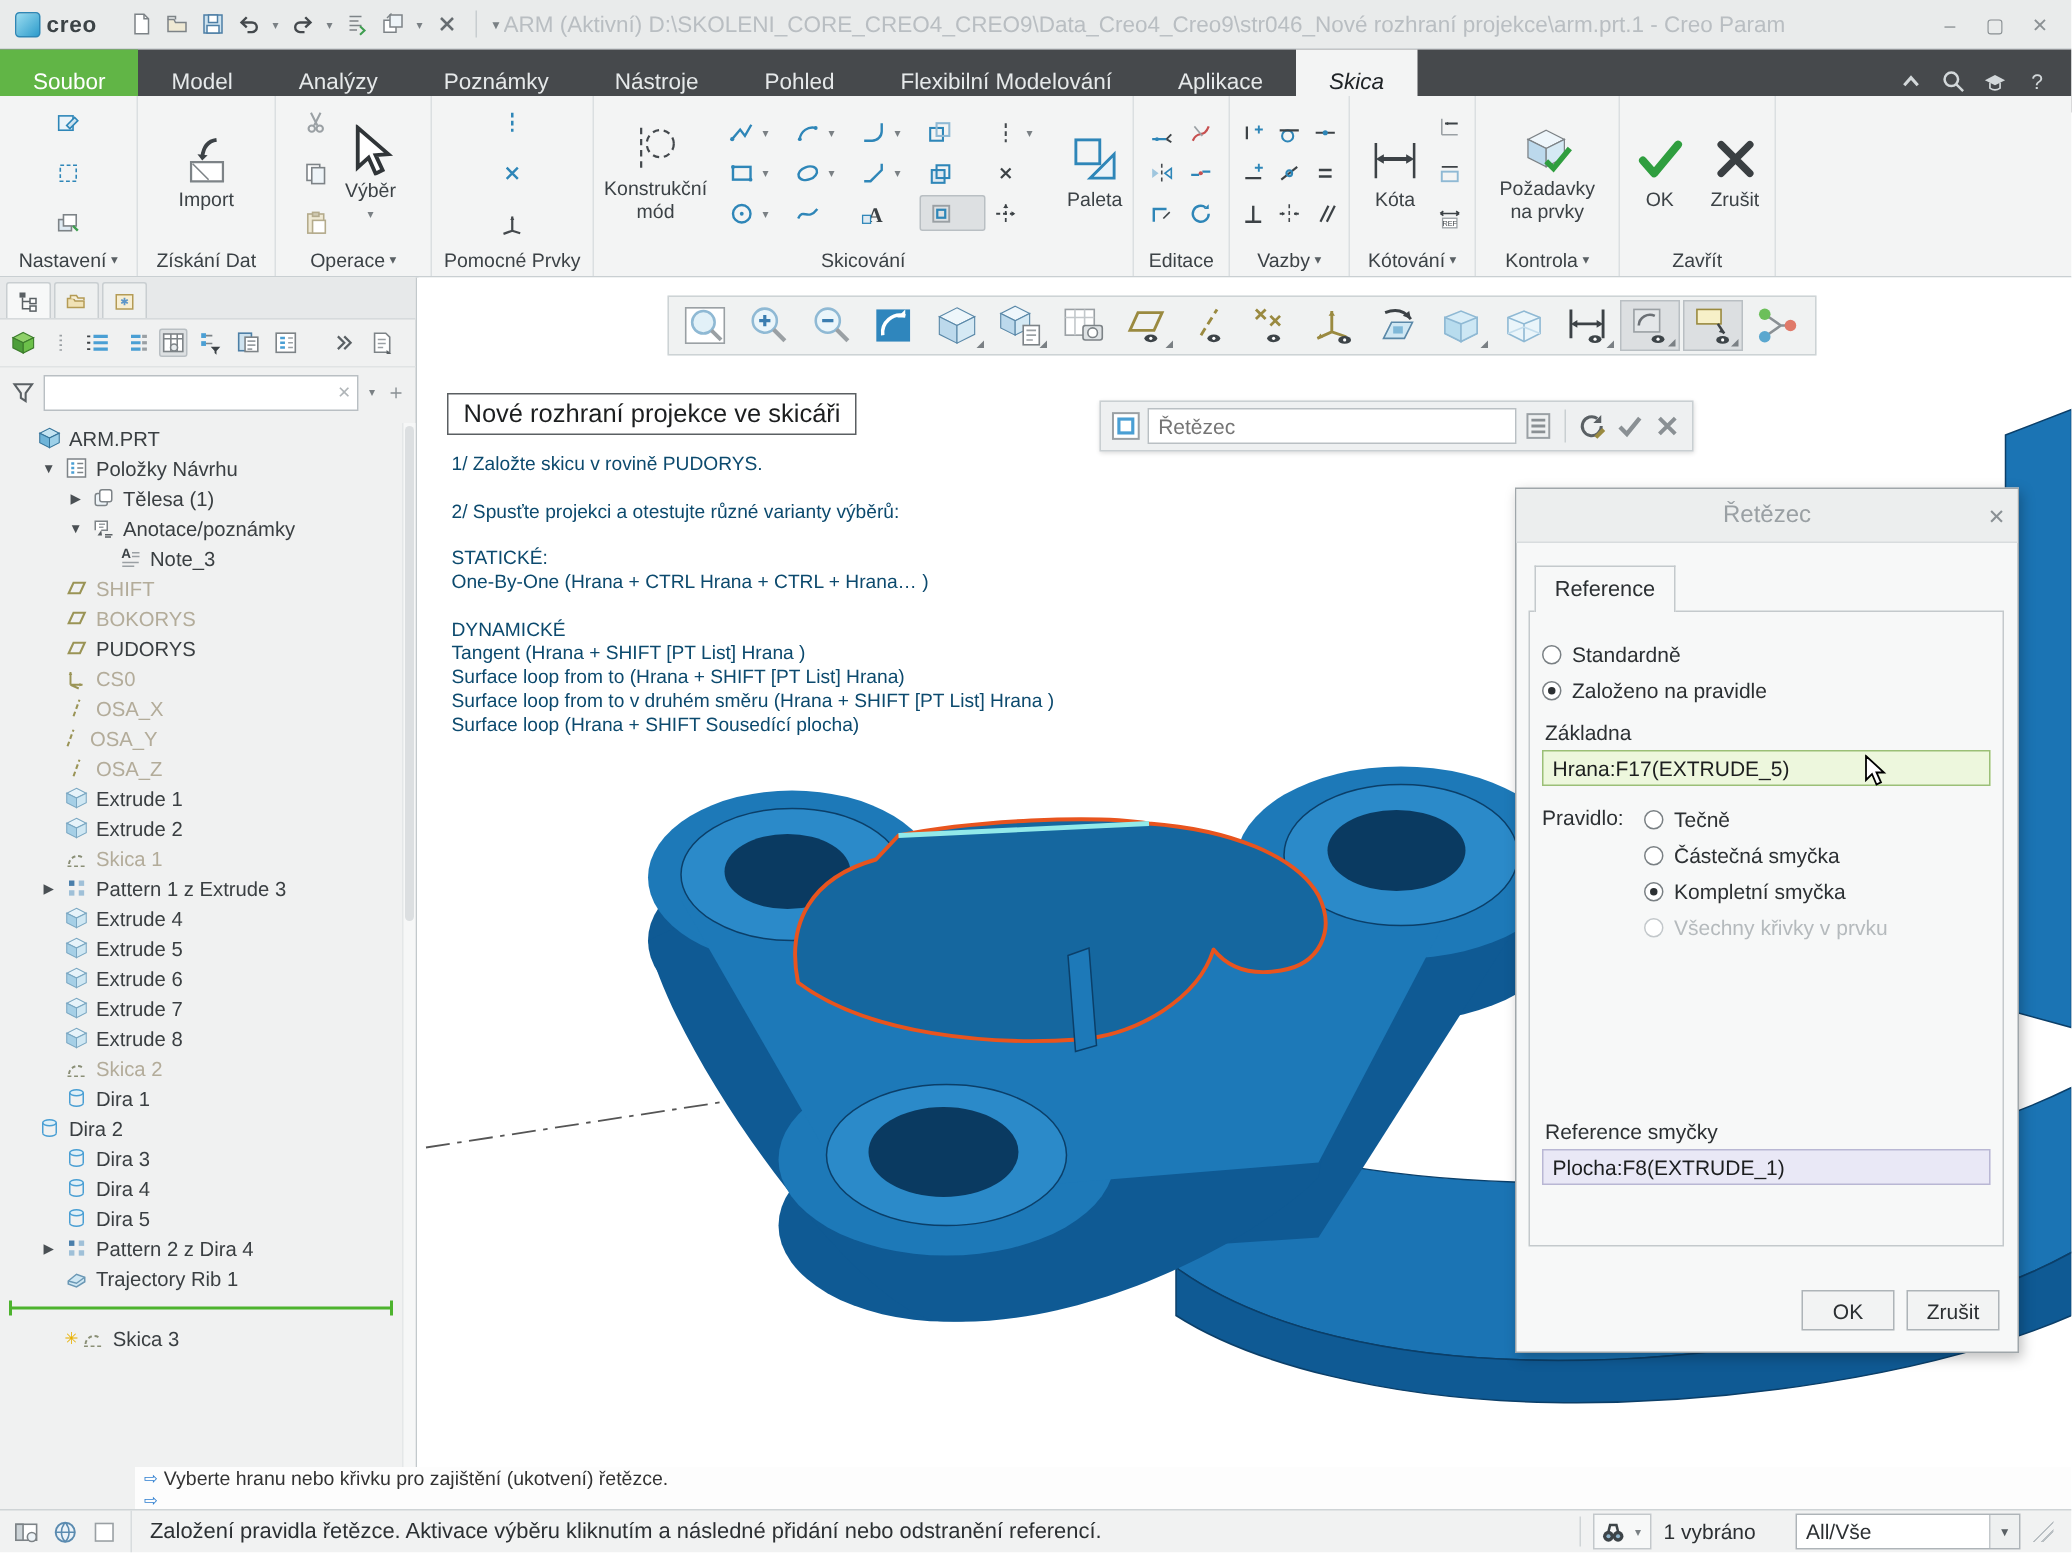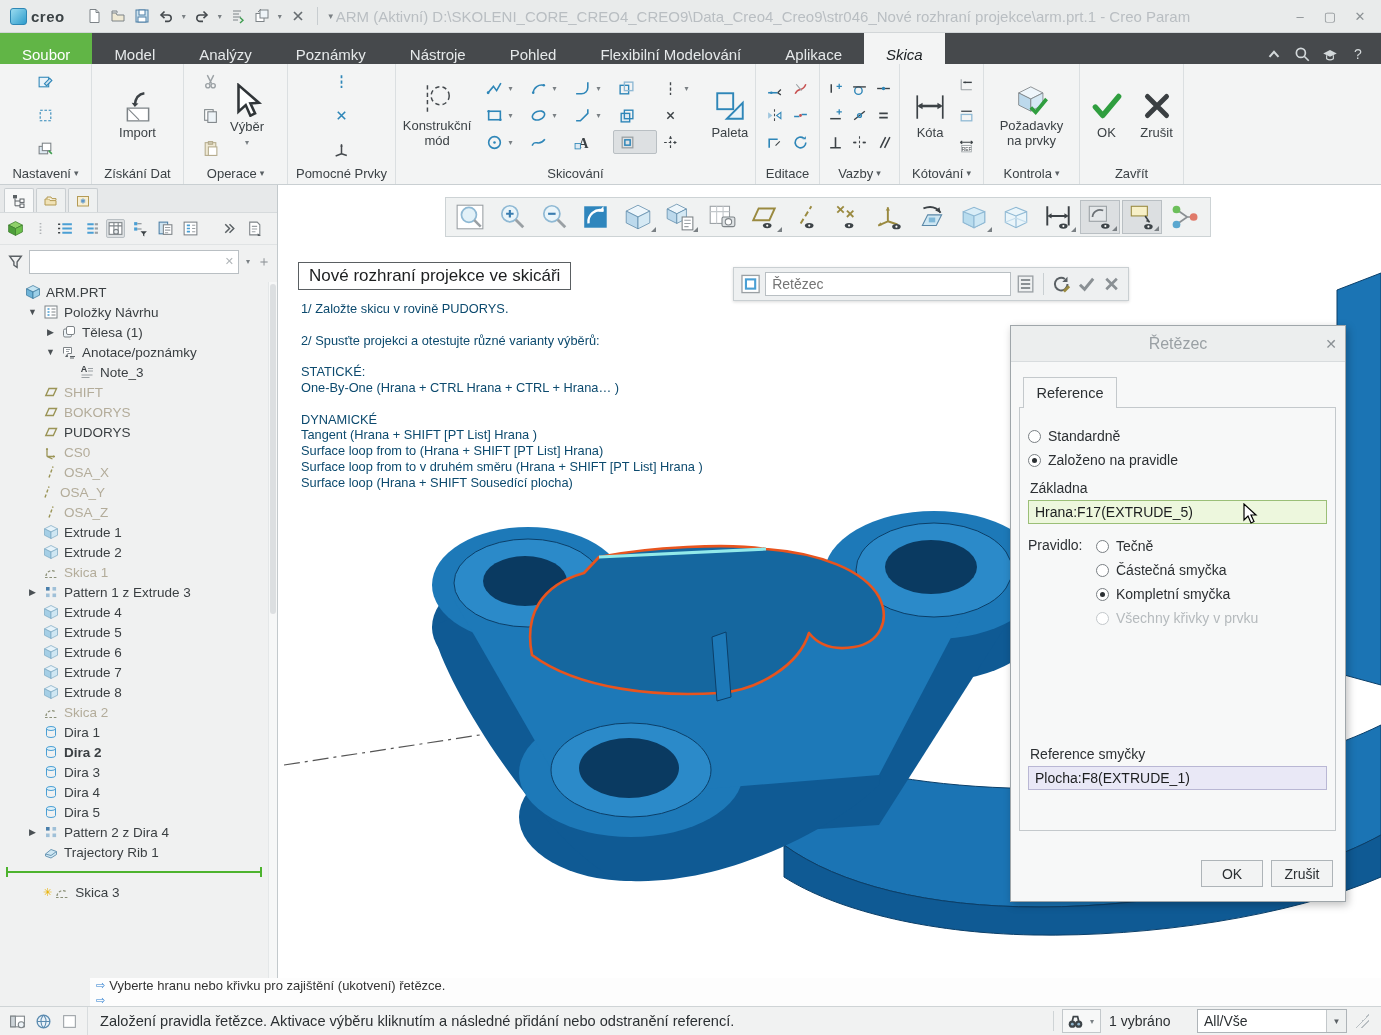--- a/index.html
+++ b/index.html
@@ -950,21 +950,21 @@
       </div>
       <div class="tree-row" style="padding-left: 26px;">
         <div class="exp"></div>
         <div class="ti"><svg viewBox="0 0 16 16" width="100%" height="100%">
             <ellipse cx="8" cy="4.5" rx="4.5" ry="2" fill="#dff0f8" stroke="#4a9fd4"></ellipse>
             <path d="M3.5 4.5v7M12.5 4.5v7" stroke="#4a9fd4"></path>
             <path d="M3.5 11.5a4.5 2 0 0 0 9 0" fill="none" stroke="#4a9fd4"></path>
           </svg></div>
         <div class="lbl lbl">Dira 1</div>
       </div>
-      <div class="tree-row" style="padding-left: 26px; font-weight: bold;">
+      <div class="tree-row" style="padding-left: 8px;">
         <div class="exp"></div>
         <div class="ti"><svg viewBox="0 0 16 16" width="100%" height="100%">
             <ellipse cx="8" cy="4.5" rx="4.5" ry="2" fill="#dff0f8" stroke="#4a9fd4"></ellipse>
             <path d="M3.5 4.5v7M12.5 4.5v7" stroke="#4a9fd4"></path>
             <path d="M3.5 11.5a4.5 2 0 0 0 9 0" fill="none" stroke="#4a9fd4"></path>
           </svg></div>
         <div class="lbl lbl">Dira 2</div>
       </div>
       <div class="tree-row" style="padding-left: 26px;">
         <div class="exp"></div>

